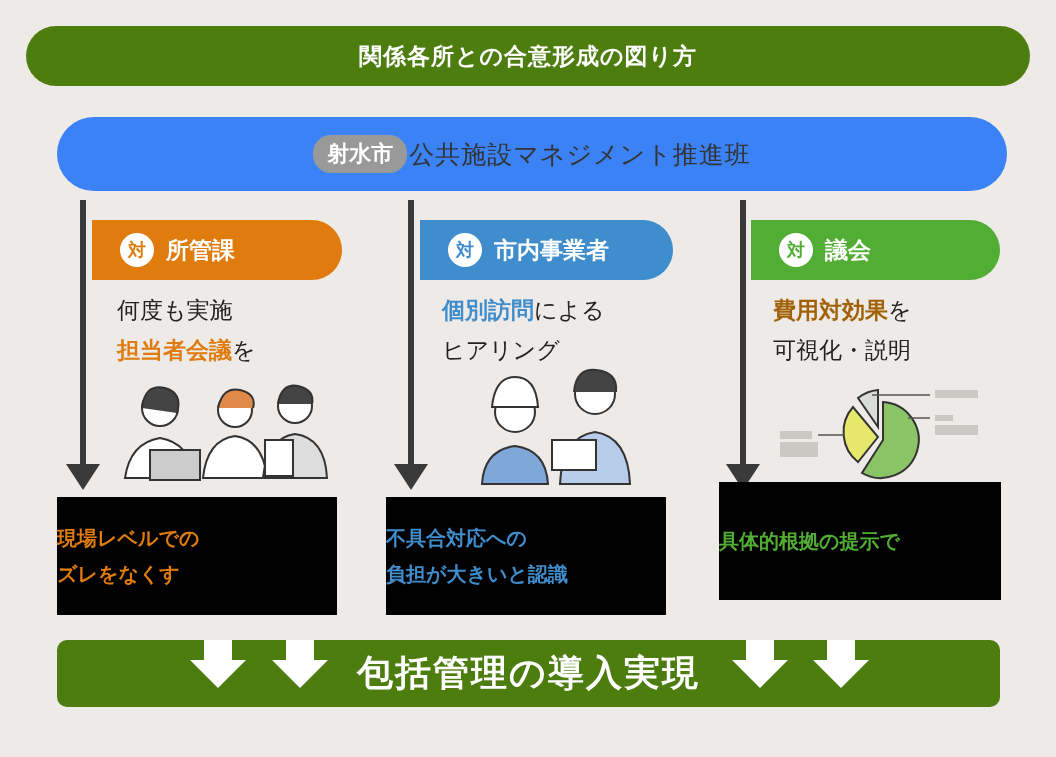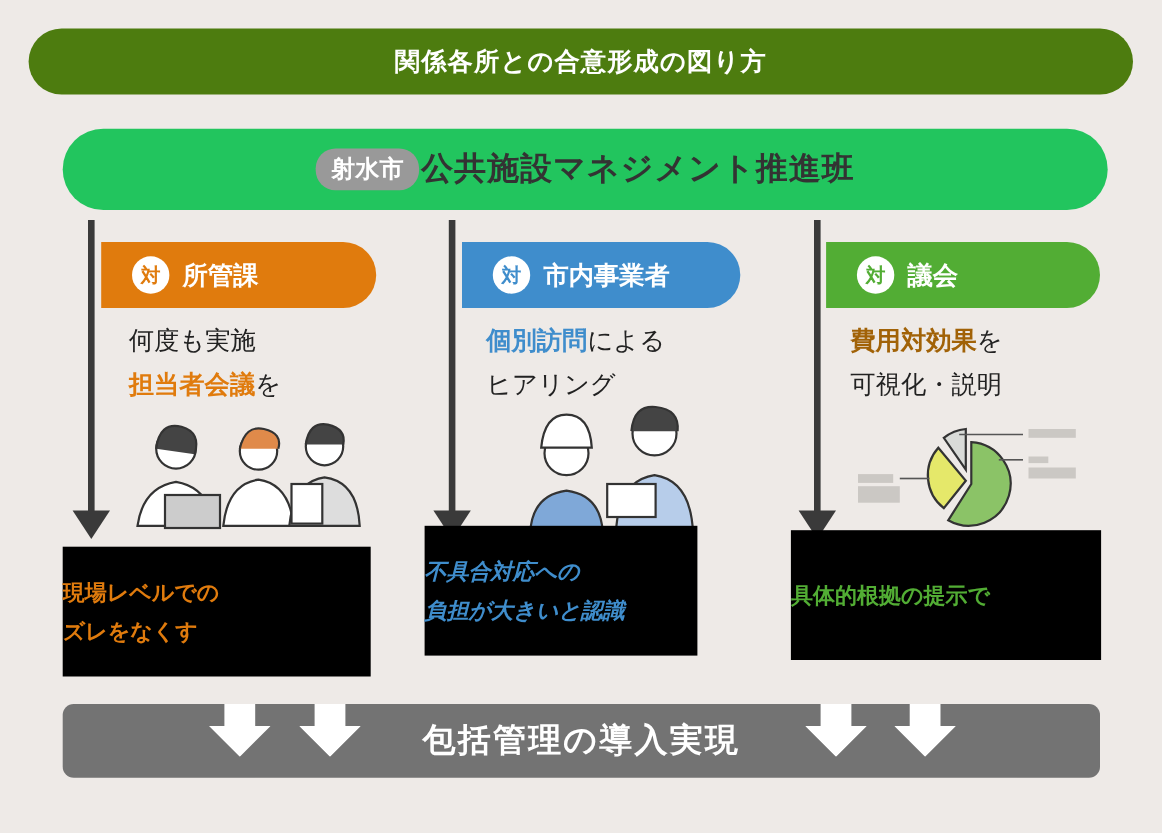--- a/index.html
+++ b/index.html
@@ -1,29 +1,29 @@
 <!DOCTYPE html>
 <html><head>
 <meta charset="utf-8">
 <style>
   html,body{margin:0;padding:0;}
   body{width:1056px;height:757px;background:#eeeae7;position:relative;overflow:hidden;font-family:"DejaVu Sans","Liberation Sans",sans-serif;}
   .abs{position:absolute;}
   .title-bar{left:26px;top:26px;width:1004px;height:60px;background:#4d7c0f;border-radius:30px;color:#fff;display:flex;align-items:center;justify-content:center;font-size:23px;font-weight:bold;letter-spacing:1px;}
-  .team-bar{left:57px;top:117px;width:950px;height:74px;background:#22c55e;border-radius:37px;display:flex;align-items:center;justify-content:center;gap:2px;}
+  .team-bar{left:57px;top:117px;width:950px;height:74px;background:#3b82f6;border-radius:37px;display:flex;align-items:center;justify-content:center;gap:2px;}
   .team-badge{background:#999999;color:#fff;font-size:22px;font-weight:bold;padding:4px 14px;border-radius:18px;}
-  .team-name{color:#333;font-size:29px;font-weight:bold;letter-spacing:1px;}
+  .team-name{color:#333;font-size:25px;font-weight:normal;letter-spacing:1px;}
   .vline{width:6px;background:#3a3a3a;}
   .arrowhead{width:0;height:0;border-left:17px solid transparent;border-right:17px solid transparent;border-top:26px solid #3a3a3a;}
   .tab{height:60px;border-radius:0 30px 30px 0;display:flex;align-items:center;padding-left:28px;box-sizing:border-box;color:#fff;font-size:23px;font-weight:bold;gap:12px;}
   .tai{width:34px;height:34px;border-radius:50%;background:#fff;display:flex;align-items:center;justify-content:center;font-size:18px;font-weight:bold;}
   .desc{font-size:23px;line-height:40px;color:#222;}
   .desc b{font-weight:bold;}
   .result{background:#000000;display:flex;flex-direction:column;align-items:flex-start;justify-content:center;font-size:20px;font-weight:bold;line-height:36px;text-align:center;}
-  .final-bar{left:57px;top:640px;width:943px;height:67px;background:#737373;border-radius:10px;display:flex;align-items:center;justify-content:center;color:#fff;font-size:30px;font-weight:bold;letter-spacing:2px;}
+  .final-bar{left:57px;top:640px;width:943px;height:67px;background:#4d7c0f;border-radius:10px;display:flex;align-items:center;justify-content:center;color:#fff;font-size:36px;font-weight:bold;letter-spacing:2px;}
   .wdown{position:absolute;top:640px;width:56px;height:48px;}
 </style>
 </head>
 <body>
 
 <div class="abs title-bar">
   <span>関係各所との合意形成の図り方</span>
 </div>
 
 <div class="abs team-bar">
@@ -75,21 +75,21 @@
   <g stroke="#333" stroke-width="2">
     <path d="M12 122 Q14 88 45 84 Q76 88 78 122 Z" fill="#7fa8d8"></path>
     <circle cx="45" cy="50" r="20" fill="#fff"></circle>
     <path d="M22 45 Q25 15 45 15 Q66 15 68 45 Z" fill="#fff"></path>
     <path d="M90 122 Q92 75 125 70 Q158 75 160 122 Z" fill="#b7cdea"></path>
     <circle cx="125" cy="32" r="20" fill="#fff"></circle>
     <path d="M104 30 Q106 6 126 8 Q148 10 146 30" fill="#444"></path>
     <rect x="82" y="78" width="44" height="30" fill="#fff"></rect>
   </g>
 </svg>
-<div class="abs result" style="left:386px;top:478px;width:248px;height:118px;color:#3f8dcc;font-style:italic;">
+<div class="abs result" style="left:386px;top:497px;width:280px;height:118px;color:#3f8dcc;">
   <div>不具合対応への</div>
   <div>負担が大きいと認識</div>
 </div>
 
 <div class="abs vline" style="left:740px;top:200px;height:266px;"></div>
 <div class="abs arrowhead" style="left:726px;top:464px;"></div>
 <div class="abs tab" style="left:751px;top:220px;width:249px;background:#52ad34;">
   <span class="tai" style="color:#52ad34;">対</span>
   <span>議会</span>
 </div>

